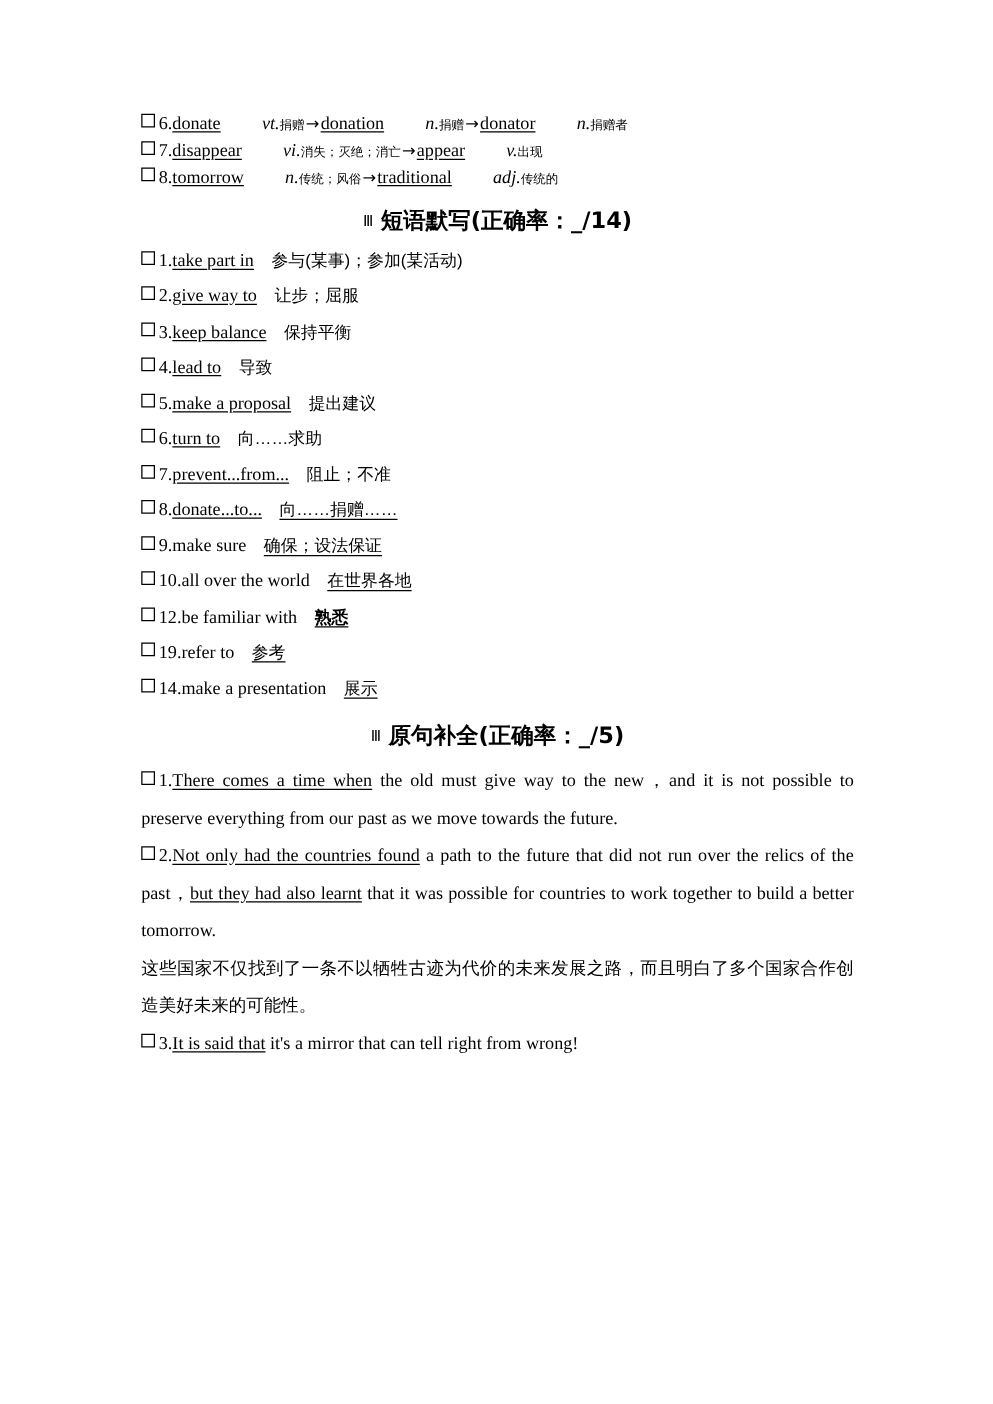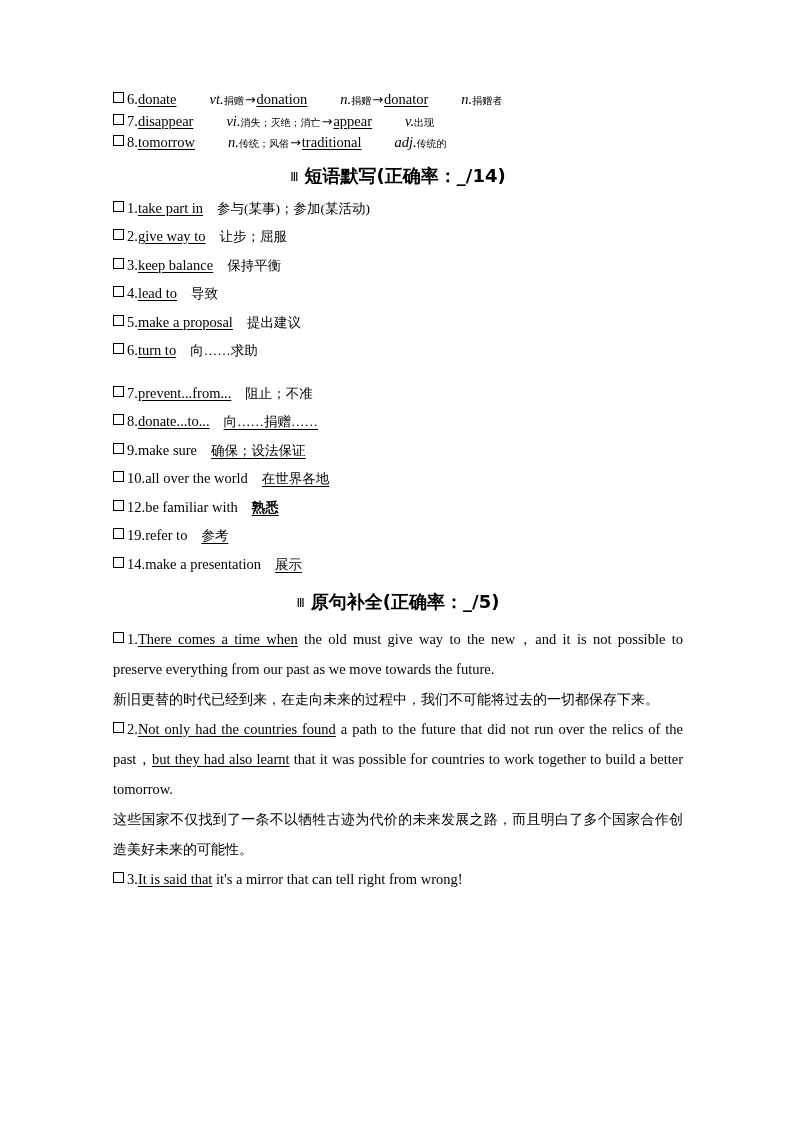--- a/index.html
+++ b/index.html
@@ -101,21 +101,21 @@
     white-space: nowrap;
   }
   .prow .eng {
     display: inline-block;
   }
   .prow .gap {
     display: inline-block;
     width: 14px;
   }
   .prow .ans {
-    font-family: Liberation Serif, serif;
+    font-family: Liberation Sans, sans-serif;
     font-size: 13.5px;
     text-decoration: underline;
     text-underline-offset: 3px;
   }
   .prow .ans.bold {
     font-weight: bold;
   }
 
   
   .sent {
@@ -242,21 +242,21 @@
           <span class="eng u">turn to</span>
           <span class="gap"></span>
           <span class="ans" style="text-decoration:none;">向……求助</span>
       </div>
 
       <div class="prow">
         <span class="cb"></span>
           <span class="num">7.</span>
           <span class="eng u">prevent...from...</span>
           <span class="gap"></span>
-          <span class="ans" style="text-decoration:none;margin-top:14px;">阻止；不准</span>
+          <span class="ans" style="text-decoration:none;">阻止；不准</span>
       </div>
 
       <div class="prow">
         <span class="cb"></span>
           <span class="num">8.</span>
           <span class="eng u">donate...to...</span>
           <span class="gap"></span>
           <span class="ans">向……捐赠……</span>
       </div>
 
@@ -306,21 +306,20 @@
     <div class="section-head" style="margin-top:16px;margin-bottom:10px;">
       <span class="sec-mark">Ⅲ</span>
         <span class="sec-title">原句补全(正确率：_/5)</span>
     </div>
 
     <div>
 
       <div class="sent just2">
         <span class="cb cbw"></span><span class="num">1.</span><span class="u">There comes a time when</span><span> the old must give way to the new，and it is not possible to preserve everything from our past as we move towards the future.</span>
       </div>
-      <div class="trans">新旧更替的时代已经到来，在走向未来的过程中，我们不可能将过去的一切都保存下来。</div>
 
       <div class="sent just2">
         <span class="cb cbw"></span><span class="num">2.</span><span class="u">Not only had the countries found</span><span> a path to the future that did not run over the relics of the past，</span><span class="u">but they had also learnt</span><span> that it was possible for countries to work together to build a better tomorrow.</span>
       </div>
       <div class="trans">这些国家不仅找到了一条不以牺牲古迹为代价的未来发展之路，而且明白了多个国家合作创造美好未来的可能性。</div>
 
       <div class="sent">
         <span class="cb cbw"></span><span class="num">3.</span><span class="u">It is said that</span><span> it's a mirror that can tell right from wrong!</span>
       </div>
 

